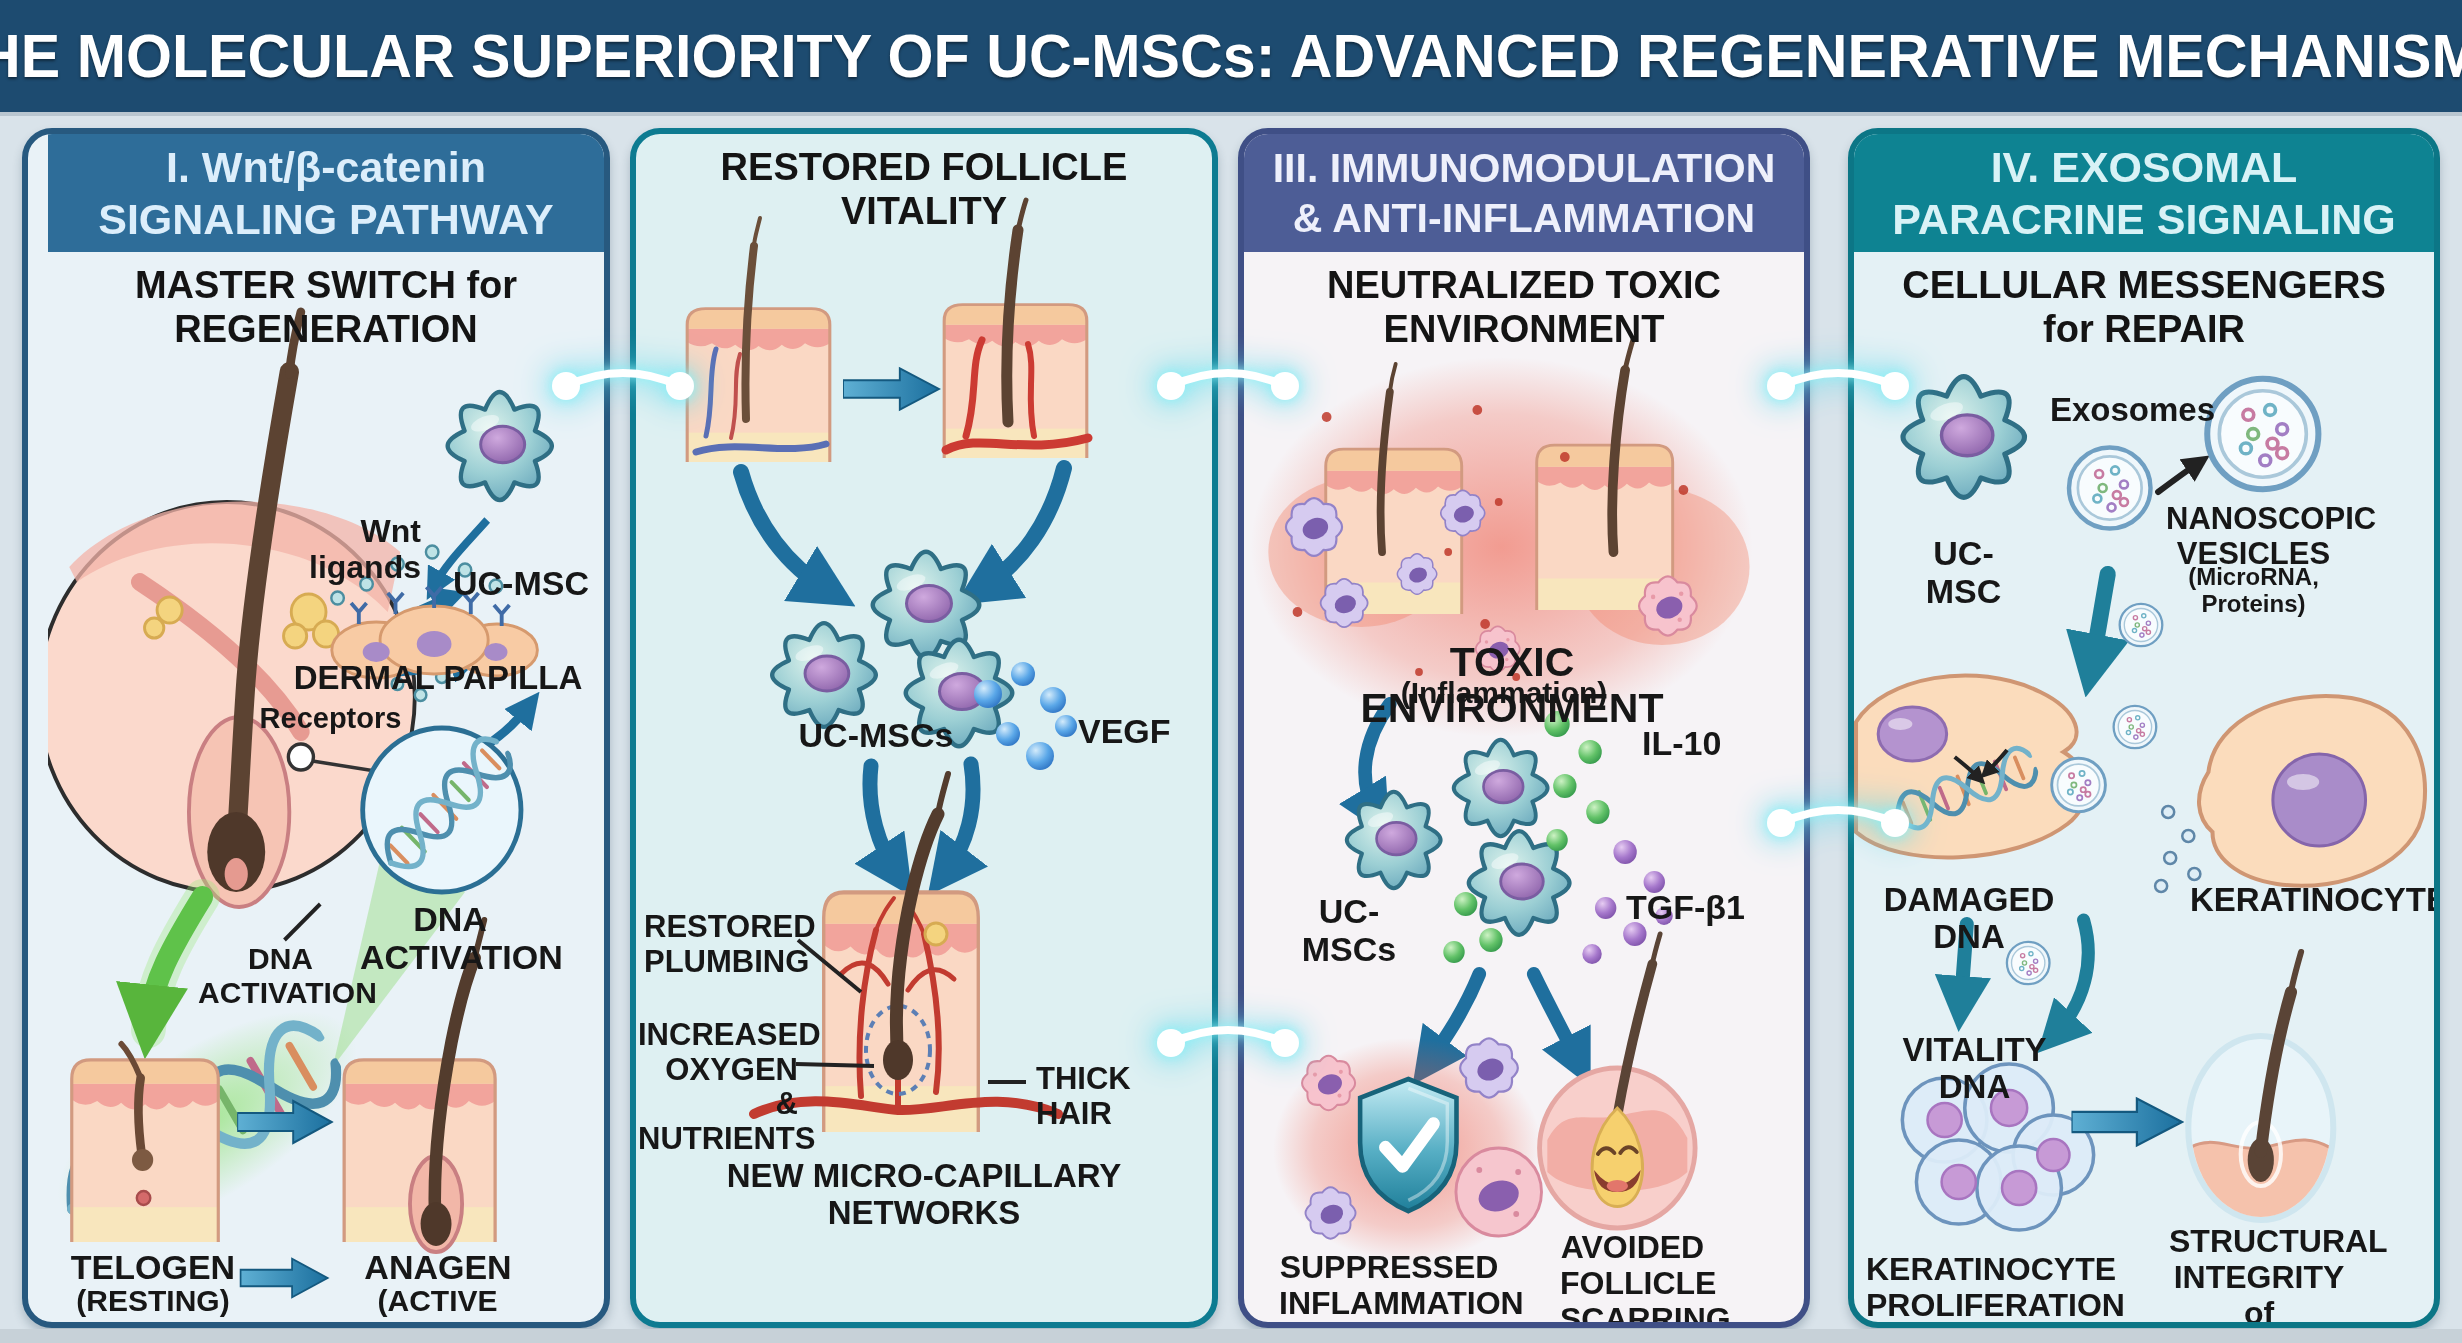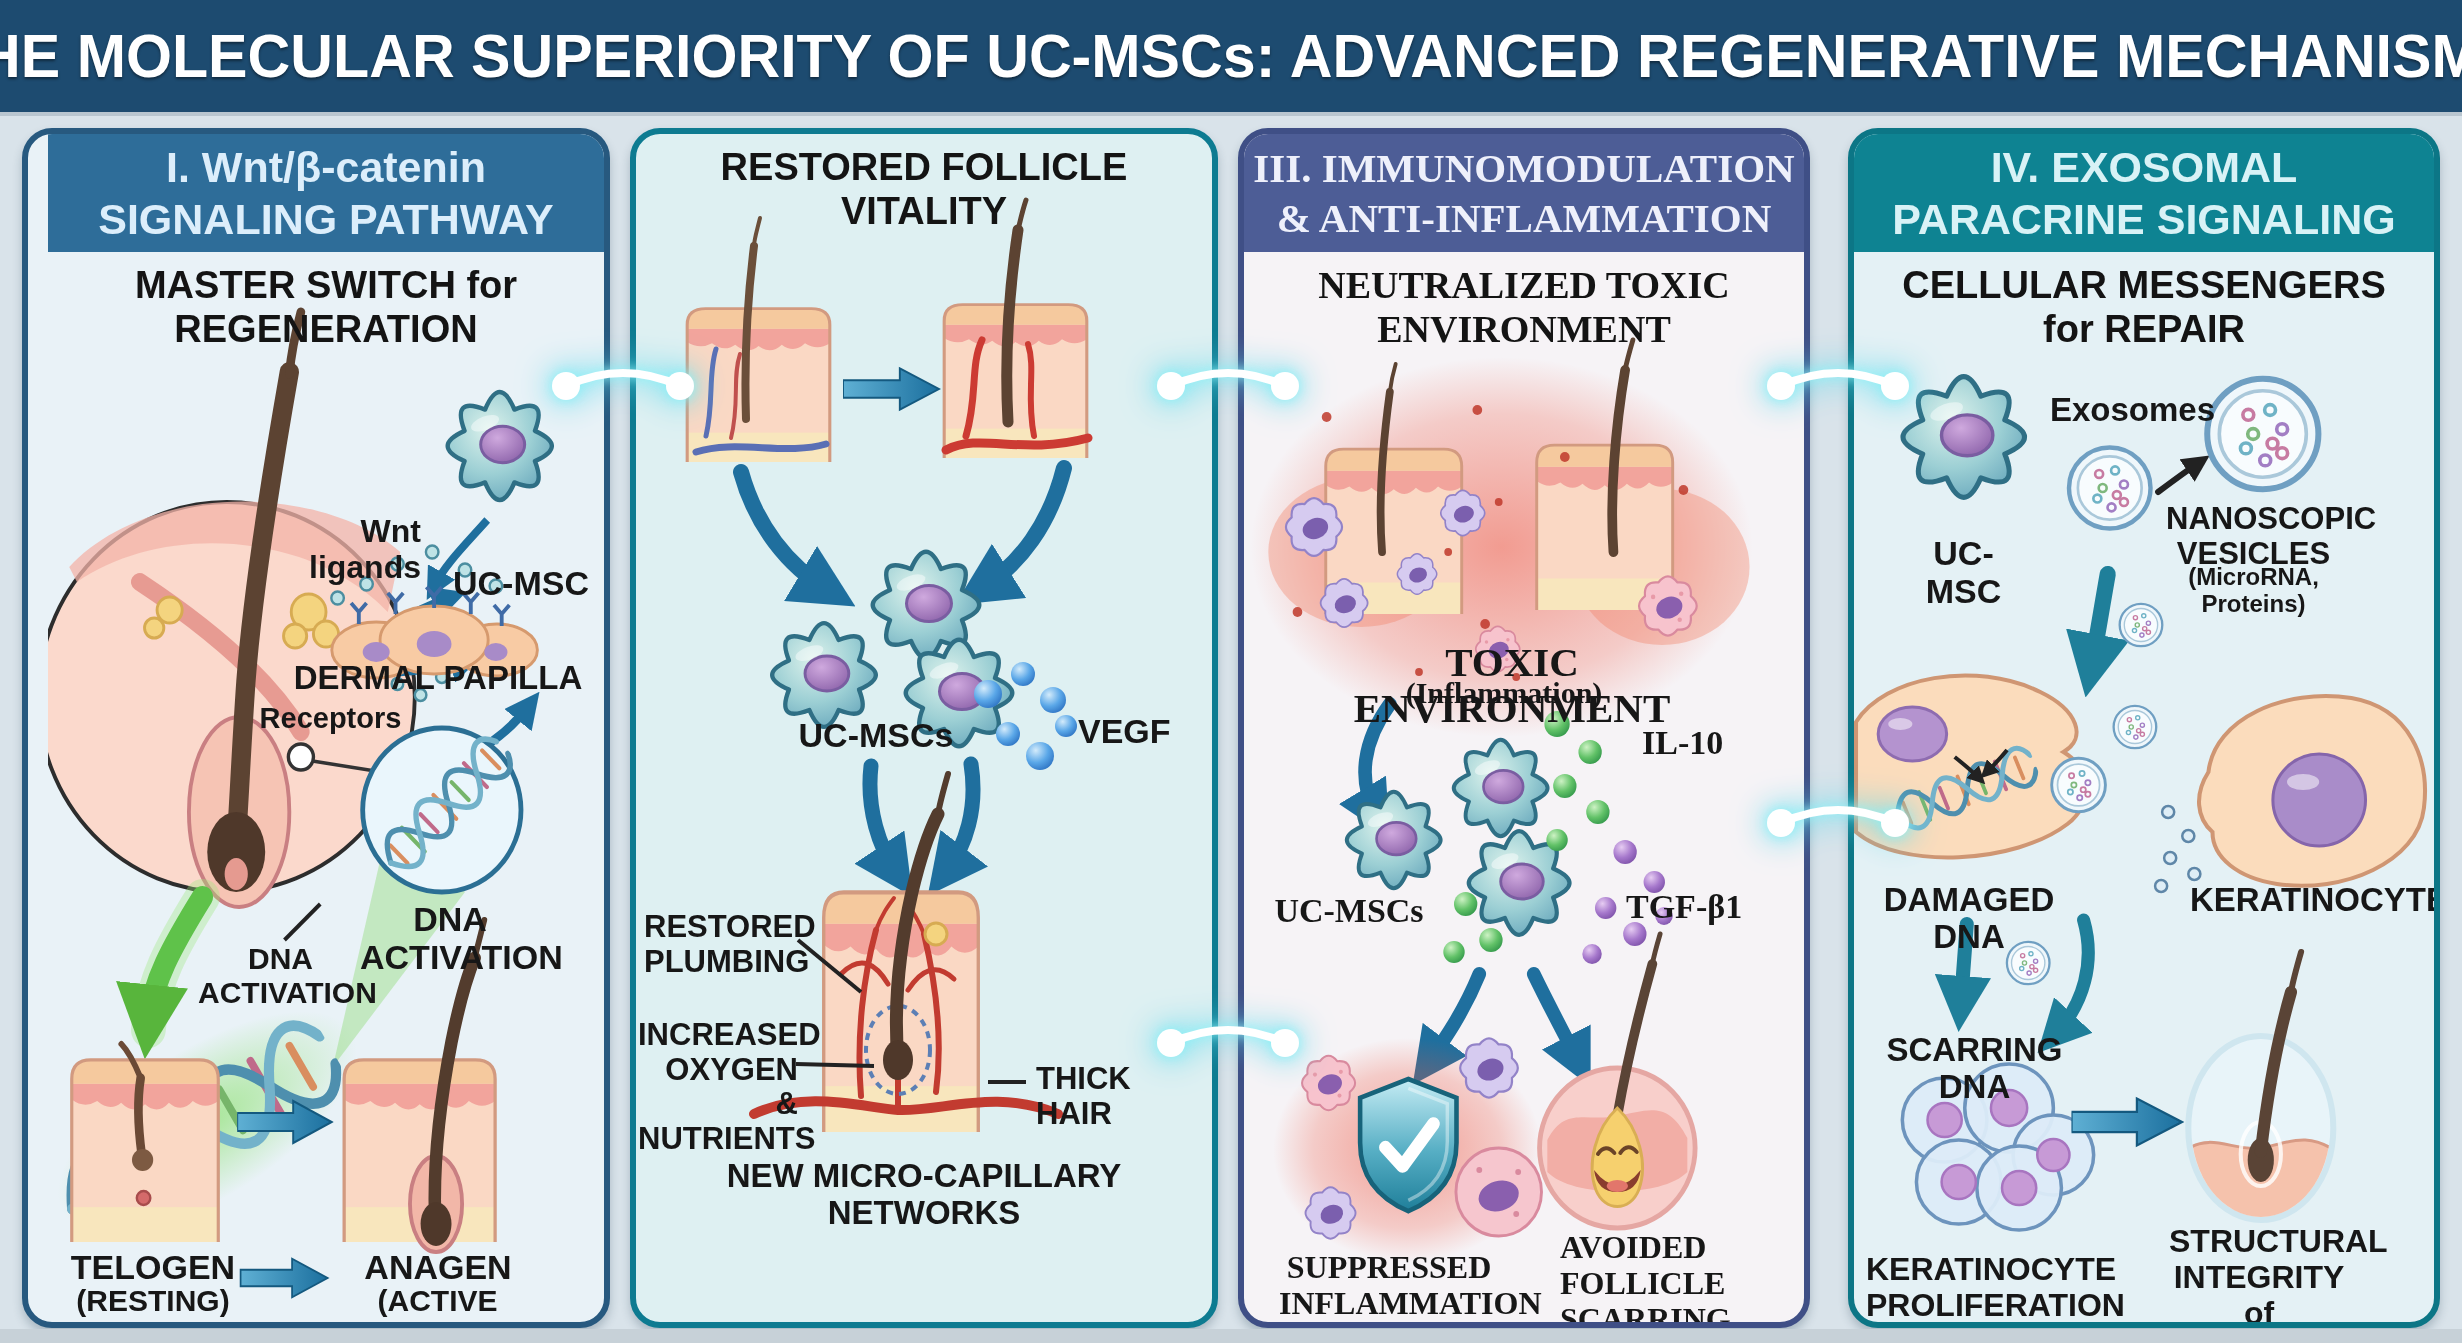--- a/index.html
+++ b/index.html
@@ -7,21 +7,21 @@
           font-family:"Liberation Sans","DejaVu Sans",sans-serif;}
   .titlebar{position:absolute;left:0;top:0;width:100%;height:112px;background:var(--title-bg,#1d4b70);
             display:flex;align-items:center;justify-content:center;box-shadow:0 4px 0 #b9c6d0;}
   .titlebar h1{margin:0;color:#ffffff;font-size:61px;font-weight:bold;letter-spacing:0px;white-space:nowrap;
                transform:scaleX(0.97);text-shadow:0 2px 3px rgba(0,0,0,.45);}
   .bottomstrip{position:absolute;left:0;bottom:0;width:100%;height:14px;background:#c7d1d8;}
   .panel{position:absolute;top:128px;height:1200px;border-radius:30px;border:6px solid #333;
          box-sizing:border-box;overflow:hidden;background:#fff;box-shadow:0 6px 10px rgba(30,60,80,.25);}
   .p1{left:22px;width:588px;border-color:var(--panel1-border,#27597f);background:var(--panel1-body,#e9f2f7);padding-left:20px;}
   .p2{left:630px;width:588px;border-color:var(--panel2-border,#0d7b91);background:var(--panel2-body,#def0f2);}
-  .p3{left:1238px;width:572px;border-color:var(--panel3-border,#3f4f86);background:var(--panel3-body,#f6f3f6);font-family:Liberation Serif, serif;}
+  .p3{left:1238px;width:572px;border-color:var(--panel3-border,#3f4f86);background:var(--panel3-body,#f6f3f6);}
   .p4{left:1848px;width:592px;border-color:var(--panel4-border,#0c7686);background:var(--panel4-body,#e4f1f5);}
   .phead{height:118px;display:flex;align-items:center;justify-content:center;text-align:center;
          font-weight:bold;font-size:43px;line-height:1.22;white-space:pre-line;letter-spacing:0;}
   .p1 .phead{background:var(--panel1-header,#2e6d99);color:#dceefb;}
   .p2 .phead{background:var(--panel2-header,#0f87a0);color:#d8f2f6;}
   .p3 .phead{background:var(--panel3-header,#4d5d96);color:#eef0fb;font-size:41px;}
   .p4 .phead{background:var(--panel4-header,#0e8392);color:#d8f2f6;}
   .pbody{position:relative;height:1070px;}
   .pbody > svg.art{position:absolute;left:0;top:0;width:100%;height:100%;}
   .psub{position:absolute;left:0;top:12px;width:100%;text-align:center;font-weight:bold;color:#141414;
@@ -515,21 +515,21 @@
           <path d="M404,900 C410,848 418,796 434,740" stroke="#5a4436" stroke-width="12" fill="none" stroke-linecap="round"></path>
         </g>
       </svg>
       <div class="lbl" style="left:196px;top:140px;width:145px;font-size:33px;">Exosomes</div>
       <div class="lbl" style="left:42px;top:282px;width:135px;font-size:34px;">UC-MSC</div>
       <div class="lbl" style="left:312px;top:250px;width:175px;font-size:31px;">NANOSCOPIC
 VESICLES</div>
       <div class="lbl" style="left:282px;top:312px;width:235px;font-size:24px;">(MicroRNA, Proteins)</div>
       <div class="lbl" style="left:5px;top:630px;width:220px;font-size:33px;">DAMAGED DNA</div>
       <div class="lbl" style="left:336px;top:630px;width:235px;font-size:33px;">KERATINOCYTE</div>
-      <div class="lbl" style="left:18px;top:780px;width:205px;font-size:33px;">SCARRING DNA</div>
+      <div class="lbl" style="left:18px;top:780px;width:205px;font-size:33px;">VITALITY DNA</div>
       <div class="lbl" style="left:12px;top:1000px;width:225px;font-size:32px;">KERATINOCYTE
 PROLIFERATION</div>
       <div class="lbl" style="left:315px;top:972px;width:180px;font-size:32px;">STRUCTURAL
 INTEGRITY of
 HAIR SHAFT</div>
     </div>
   </div>
 
   <div class="link" style="left:548px;top:338px;">
     <svg viewBox="0 0 150 70" width="150" height="70">

